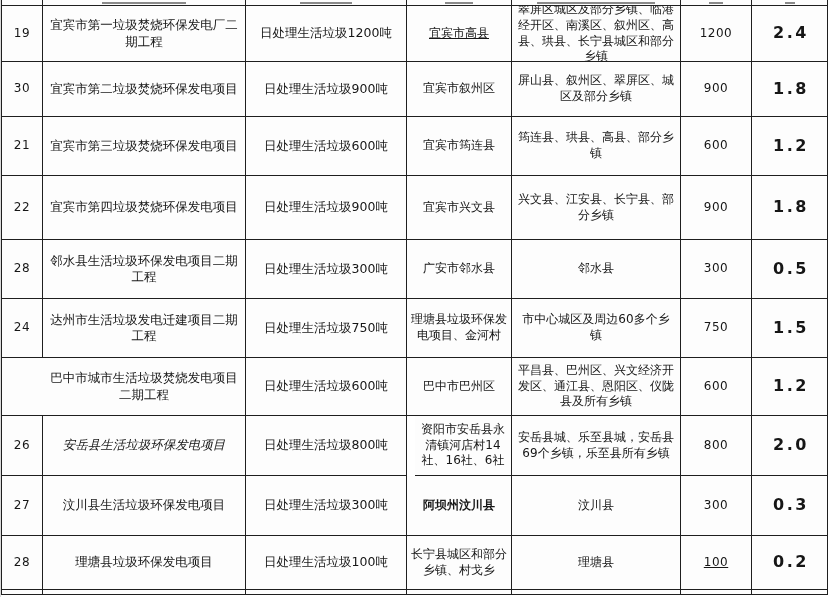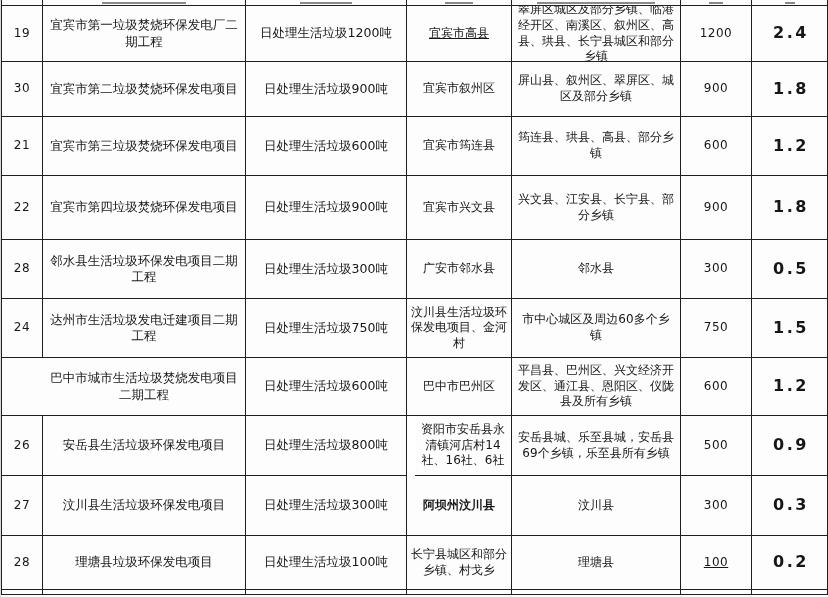--- a/index.html
+++ b/index.html
@@ -146,42 +146,42 @@
     <div class="cell c-scale" style="height: 59px;">日处理生活垃圾300吨</div>
     <div class="cell c-loc" style="height: 59px; text-align: right;">广安市邻水县</div>
     <div class="cell c-area" style="height: 59px;">邻水县</div>
     <div class="cell c-cap" style="height: 59px;">300</div>
     <div class="cell c-val" style="height: 59px;">0.5</div>
   </div>
       <div class="row data-row">
     <div class="cell c-no" style="height: 59px;">24</div>
     <div class="cell c-proj" style="height: 59px;">达州市生活垃圾发电迁建项目二期工程</div>
     <div class="cell c-scale" style="height: 59px;">日处理生活垃圾750吨</div>
-    <div class="cell c-loc" style="height: 59px;">汶川县生活垃圾环保发电项目、金河村</div>
+    <div class="cell c-loc" style="height: 59px;">理塘县垃圾环保发电项目、金河村</div>
     <div class="cell c-area" style="height: 59px;">市中心城区及周边60多个乡镇</div>
     <div class="cell c-cap" style="height: 59px;">750</div>
     <div class="cell c-val" style="height: 59px;">1.5</div>
   </div>
       <div class="row data-row">
     <div class="cell c-no" style="height: 58px; padding-left: 46px;">25</div>
     <div class="cell c-proj" style="height: 58px;">巴中市城市生活垃圾焚烧发电项目二期工程</div>
     <div class="cell c-scale" style="height: 58px;">日处理生活垃圾600吨</div>
     <div class="cell c-loc" style="height: 58px;">巴中市巴州区</div>
     <div class="cell c-area" style="height: 58px; text-align: center;">平昌县、巴州区、兴文经济开发区、通江县、恩阳区、仪陇县及所有乡镇</div>
     <div class="cell c-cap" style="height: 58px;">600</div>
     <div class="cell c-val" style="height: 58px;">1.2</div>
   </div>
       <div class="row data-row">
     <div class="cell c-no" style="height: 60px;">26</div>
-    <div class="cell c-proj" style="height: 60px;">安岳县生活垃圾环保发电项目</div>
+    <div class="cell c-proj" style="height: 60px; font-style: italic;">安岳县生活垃圾环保发电项目</div>
     <div class="cell c-scale" style="height: 60px;">日处理生活垃圾800吨</div>
     <div class="cell c-loc" style="height: 60px; margin-left: 8px;">资阳市安岳县永清镇河店村14社、16社、6社</div>
     <div class="cell c-area" style="height: 60px;">安岳县城、乐至县城，安岳县69个乡镇，乐至县所有乡镇</div>
-    <div class="cell c-cap" style="height: 60px;">500</div>
-    <div class="cell c-val" style="height: 60px;">0.9</div>
+    <div class="cell c-cap" style="height: 60px;">800</div>
+    <div class="cell c-val" style="height: 60px;">2.0</div>
   </div>
       <div class="row data-row">
     <div class="cell c-no" style="height: 60px;">27</div>
     <div class="cell c-proj" style="height: 60px;">汶川县生活垃圾环保发电项目</div>
     <div class="cell c-scale" style="height: 60px;">日处理生活垃圾300吨</div>
     <div class="cell c-loc" style="height: 60px; font-weight: bold;">阿坝州汶川县</div>
     <div class="cell c-area" style="height: 60px;">汶川县</div>
     <div class="cell c-cap" style="height: 60px;">300</div>
     <div class="cell c-val" style="height: 60px;">0.3</div>
   </div>

